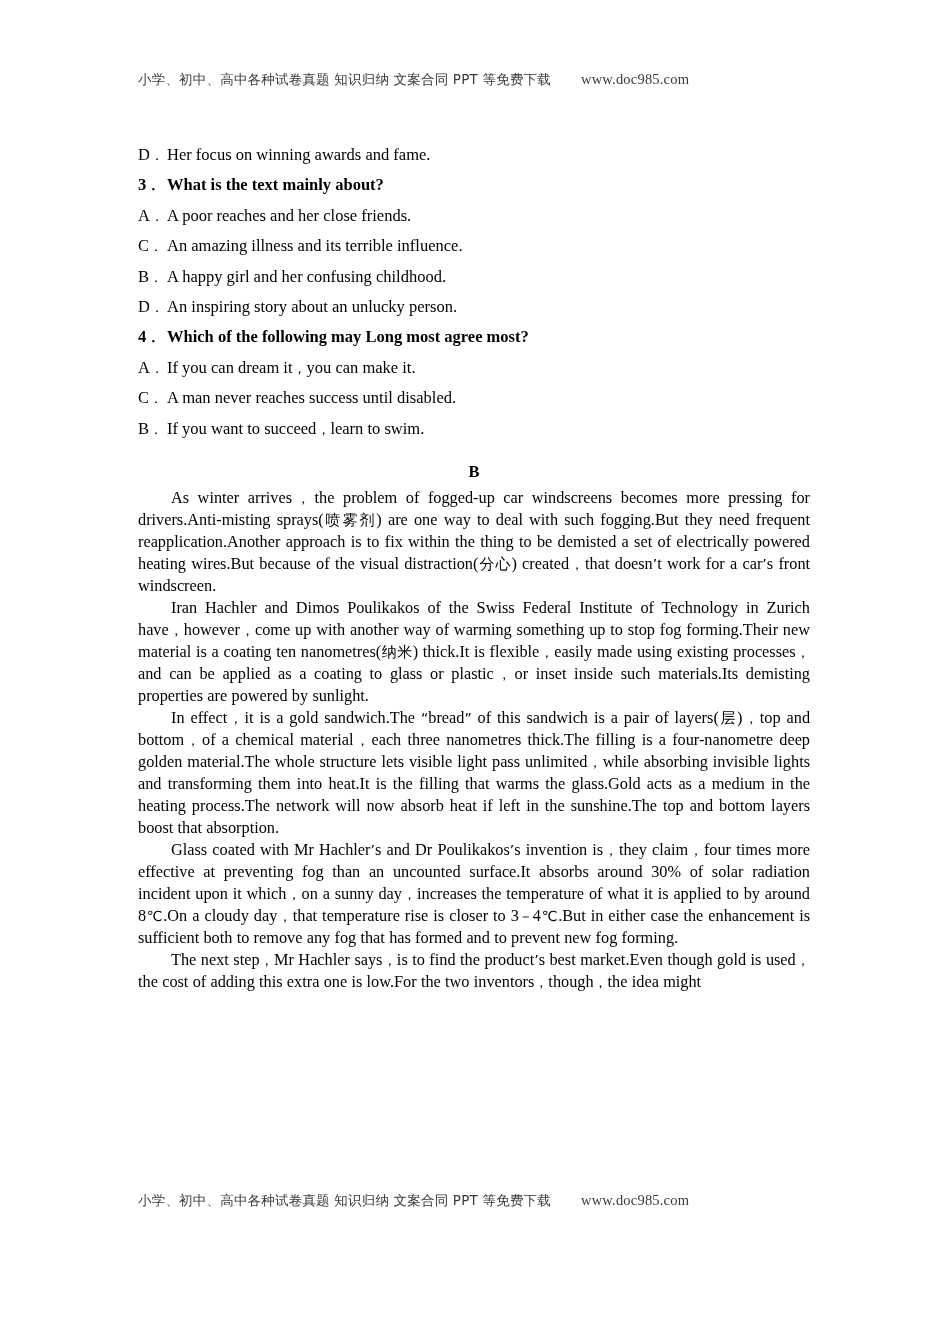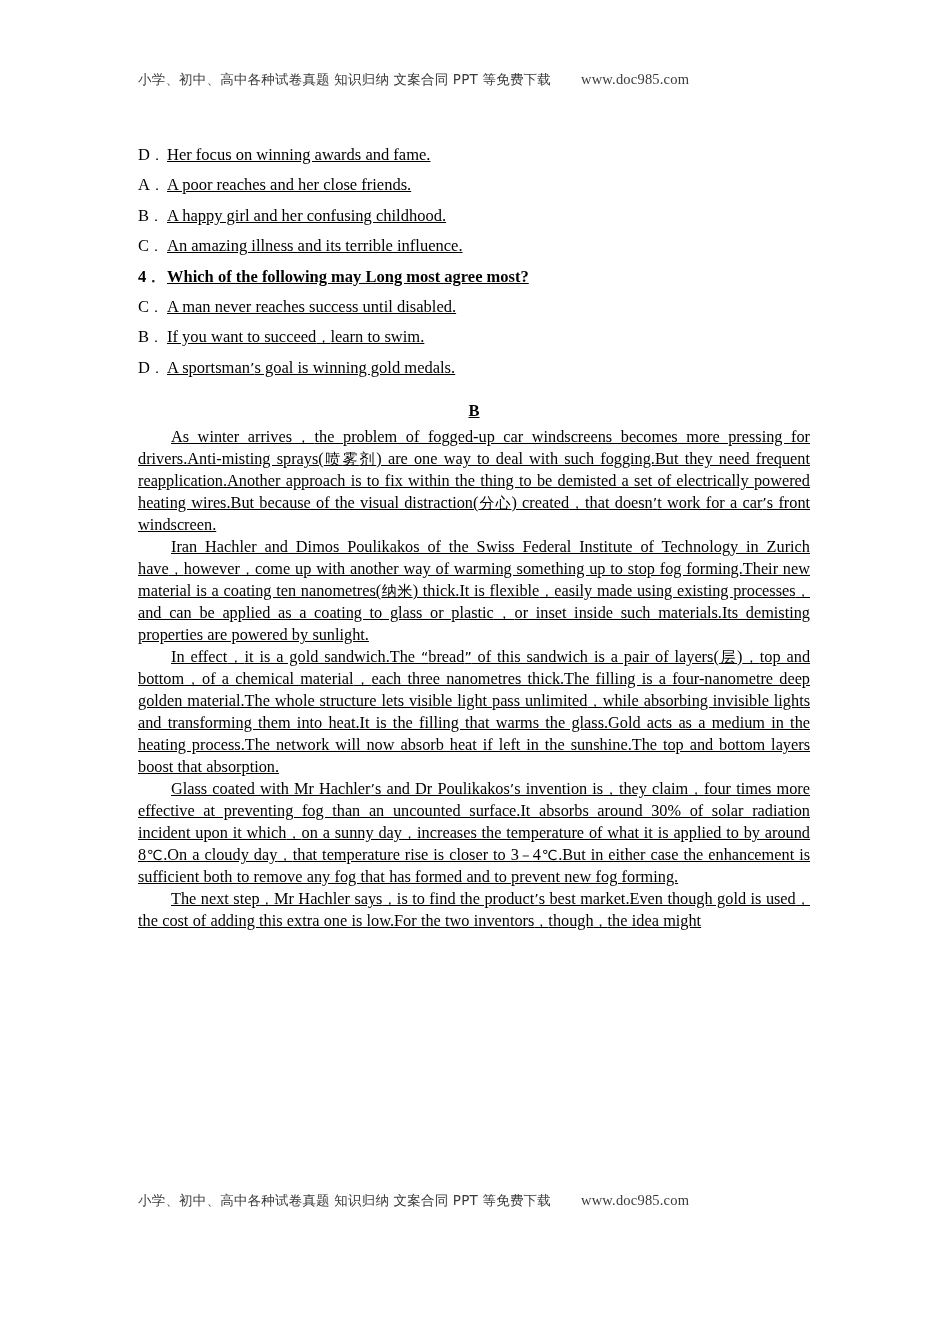--- a/index.html
+++ b/index.html
@@ -46,21 +46,20 @@
   }
   #header-watermark { top: 69px; }
   #footer-watermark { top: 1190px; }
 
   
   .content {
     position: absolute;
     left: 138px;
     top: 140px;
     width: 672px;
-    text-decoration: underline;
   }
 
   
   .qline {
     display: block;
     font-size: 16.5px;
     line-height: 30.4px;
     white-space: nowrap;
   }
   .qline .lbl {
@@ -116,27 +115,29 @@
 <div class="page">
 
   <div class="watermark" id="header-watermark">
     <span class="wm-cn">小学、初中、高中各种试卷真题 知识归纳 文案合同 PPT 等免费下载</span><span class="wm-url">www.doc985.com</span>
   </div>
 
   <div class="content">
 
     <div id="question-list">
         <div class="qline"><span class="lbl">D<span class="pmark">．</span></span><span class="txt">Her focus on winning awards and fame.</span></div>
+        <div class="qline stem"><span class="lbl">3<span class="pmark">．</span></span><span class="txt">What is the text mainly about?</span></div>
         <div class="qline"><span class="lbl">A<span class="pmark">．</span></span><span class="txt">A poor reaches and her close friends.</span></div>
+        <div class="qline"><span class="lbl">C<span class="pmark">．</span></span><span class="txt">An amazing illness and its terrible influence.</span></div>
         <div class="qline"><span class="lbl">B<span class="pmark">．</span></span><span class="txt">A happy girl and her confusing childhood.</span></div>
-        <div class="qline"><span class="lbl">C<span class="pmark">．</span></span><span class="txt">An amazing illness and its terrible influence.</span></div>
+        <div class="qline"><span class="lbl">D<span class="pmark">．</span></span><span class="txt">An inspiring story about an unlucky person.</span></div>
         <div class="qline stem"><span class="lbl">4<span class="pmark">．</span></span><span class="txt">Which of the following may Long most agree most?</span></div>
+        <div class="qline"><span class="lbl">A<span class="pmark">．</span></span><span class="txt">If you can dream it<span class="pmark">，</span>you can make it.</span></div>
         <div class="qline"><span class="lbl">C<span class="pmark">．</span></span><span class="txt">A man never reaches success until disabled.</span></div>
         <div class="qline"><span class="lbl">B<span class="pmark">．</span></span><span class="txt">If you want to succeed<span class="pmark">，</span>learn to swim.</span></div>
-        <div class="qline"><span class="lbl">D<span class="pmark">．</span></span><span class="txt">A sportsman<span class="pmark">’</span>s goal is winning gold medals.</span></div>
       </div>
 
     <div class="section-head">B</div>
 
     <div id="passage-body">
         <p class="para">As winter arrives<span class="pmark">，</span>the problem of fogged-up car windscreens becomes more pressing for drivers.Anti-misting sprays(<span class="cn">喷</span><span class="cn">雾</span><span class="cn">剂</span>) are one way to deal with such fogging.But they need frequent reapplication.Another approach is to fix within the thing to be demisted a set of electrically powered heating wires.But because of the visual distraction(<span class="cn">分</span><span class="cn">心</span>) created<span class="pmark">，</span>that doesn<span class="pmark">’</span>t work for a car<span class="pmark">’</span>s front windscreen.</p>
         <p class="para">Iran Hachler and Dimos Poulikakos of the Swiss Federal Institute of Technology in Zurich have<span class="pmark">，</span>however<span class="pmark">，</span>come up with another way of warming something up to stop fog forming.Their new material is a coating ten nanometres(<span class="cn">纳</span><span class="cn">米</span>) thick.It is flexible<span class="pmark">，</span>easily made using existing processes<span class="pmark">，</span>and can be applied as a coating to glass or plastic<span class="pmark">，</span>or inset inside such materials.Its demisting properties are powered by sunlight.</p>
         <p class="para">In effect<span class="pmark">，</span>it is a gold sandwich.The <span class="pmark">“</span>bread<span class="pmark">”</span> of this sandwich is a pair of layers(<span class="cn">层</span>)<span class="pmark">，</span>top and bottom<span class="pmark">，</span>of a chemical material<span class="pmark">，</span>each three nanometres thick.The filling is a four-nanometre deep golden material.The whole structure lets visible light pass unlimited<span class="pmark">，</span>while absorbing invisible lights and transforming them into heat.It is the filling that warms the glass.Gold acts as a medium in the heating process.The network will now absorb heat if left in the sunshine.The top and bottom layers boost that absorption.</p>
         <p class="para">Glass coated with Mr Hachler<span class="pmark">’</span>s and Dr Poulikakos<span class="pmark">’</span>s invention is<span class="pmark">，</span>they claim<span class="pmark">，</span>four times more effective at preventing fog than an uncounted surface.It absorbs around 30% of solar radiation incident upon it which<span class="pmark">，</span>on a sunny day<span class="pmark">，</span>increases the temperature of what it is applied to by around 8<span class="pmark">℃</span>.On a cloudy day<span class="pmark">，</span>that temperature rise is closer to 3<span class="pmark">－</span>4<span class="pmark">℃</span>.But in either case the enhancement is sufficient both to remove any fog that has formed and to prevent new fog forming.</p>
         <p class="para">The next step<span class="pmark">，</span>Mr Hachler says<span class="pmark">，</span>is to find the product<span class="pmark">’</span>s best market.Even though gold is used<span class="pmark">，</span>the cost of adding this extra one is low.For the two inventors<span class="pmark">，</span>though<span class="pmark">，</span>the idea might</p>

